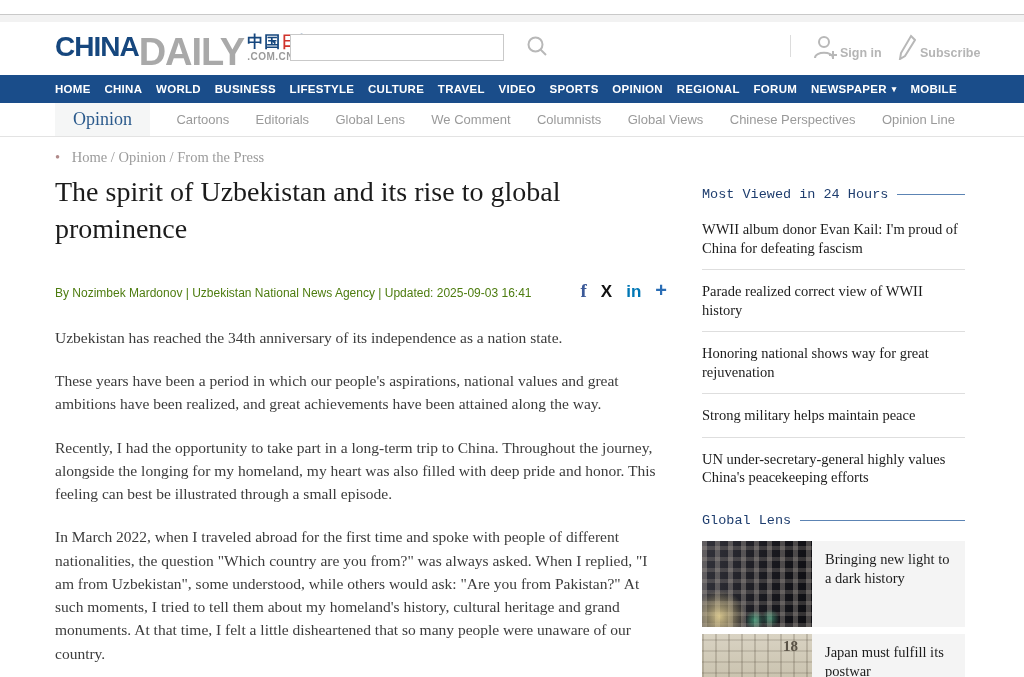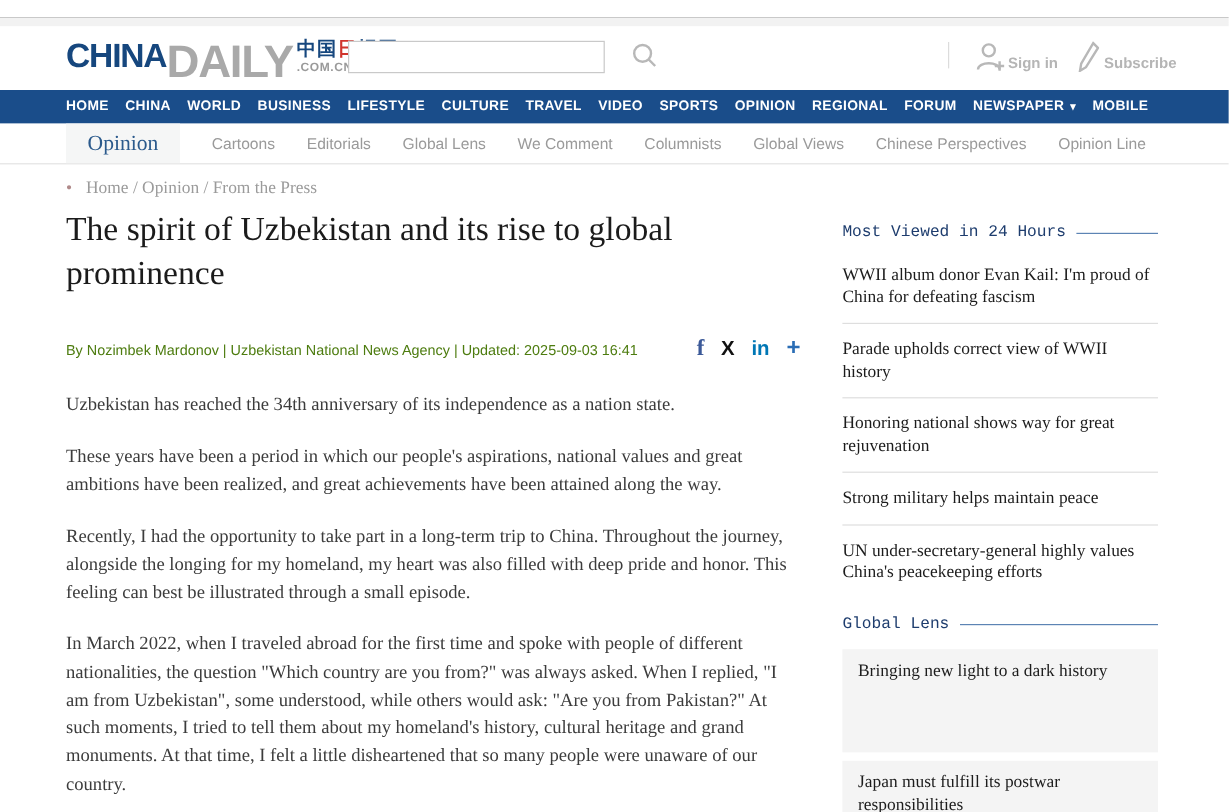--- a/index.html
+++ b/index.html
@@ -82,21 +82,21 @@
     font-size:13.5px; color:#1e3d6e; white-space:nowrap; }
   .side-header::after { content:""; flex:1; height:1px; background:#5c84b4; margin-left:9px; }
 
   .mv-list { margin-top:6px; }
   .mv-item { padding:12px 0; border-bottom:1px solid #dedede;
     font-family:"Liberation Serif", serif; font-size:14.5px; line-height:1.28;
     color:#1c1c1c; cursor:pointer; }
   .mv-item:last-child { border-bottom:none; }
 
   .gl-header { margin-top:14px; }
-  .gl-card { margin-top:13px; display:flex; background:#f4f4f4; height:86px; cursor:pointer;flex-direction:column; }
+  .gl-card { margin-top:13px; display:flex; background:#f4f4f4; height:86px; cursor:pointer; }
   .gl-card.second { margin-top:7px; height:75px; border-bottom:2px solid #474747; }
   .gl-img { width:110px; flex:none; position:relative; overflow:hidden; }
   .img-museum { background:
       radial-gradient(circle at 16% 88%, rgba(235,215,150,0.85), rgba(235,215,150,0) 22%),
       radial-gradient(circle at 48% 92%, rgba(90,225,170,0.55), rgba(90,225,170,0) 10%),
       radial-gradient(circle at 62% 90%, rgba(90,225,170,0.45), rgba(90,225,170,0) 9%),
       repeating-linear-gradient(90deg, rgba(205,195,185,0.30) 0 5px, rgba(0,0,0,0) 5px 13px),
       repeating-linear-gradient(0deg, rgba(185,175,165,0.22) 0 4px, rgba(0,0,0,0) 4px 11px),
       linear-gradient(100deg, #34343c 0%, #1a1a20 55%, #0d0d11 100%); }
   .img-stone { background:
@@ -214,21 +214,21 @@
       <p>These years have been a period in which our people's aspirations, national values and great ambitions have been realized, and great achievements have been attained along the way.</p>
       <p>Recently, I had the opportunity to take part in a long-term trip to China. Throughout the journey, alongside the longing for my homeland, my heart was also filled with deep pride and honor. This feeling can best be illustrated through a small episode.</p>
       <p>In March 2022, when I traveled abroad for the first time and spoke with people of different nationalities, the question "Which country are you from?" was always asked. When I replied, "I am from Uzbekistan", some understood, while others would ask: "Are you from Pakistan?" At such moments, I tried to tell them about my homeland's history, cultural heritage and grand monuments. At that time, I felt a little disheartened that so many people were unaware of our country.</p>
     </div>
   </div>
 
   <div class="sidebar">
     <div class="side-header">Most Viewed in 24 Hours</div>
     <div class="mv-list">
       <div class="mv-item">WWII album donor Evan Kail: I'm proud of China for defeating fascism</div>
-      <div class="mv-item">Parade upholds correct view of WWII history</div>
+      <div class="mv-item">Parade realized correct view of WWII history</div>
       <div class="mv-item">Honoring national shows way for great rejuvenation</div>
       <div class="mv-item">Strong military helps maintain peace</div>
       <div class="mv-item">UN under-secretary-general highly values China's peacekeeping efforts</div>
     </div>
 
     <div class="side-header gl-header">Global Lens</div>
 
     <div class="gl-card">
       <div class="gl-img img-museum"></div>
       <div class="gl-text">Bringing new light to a dark history</div>

